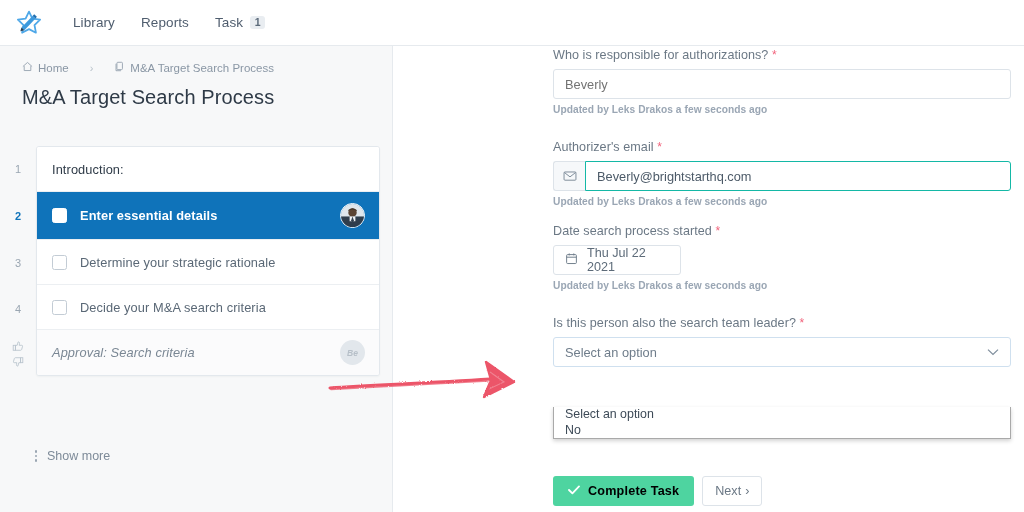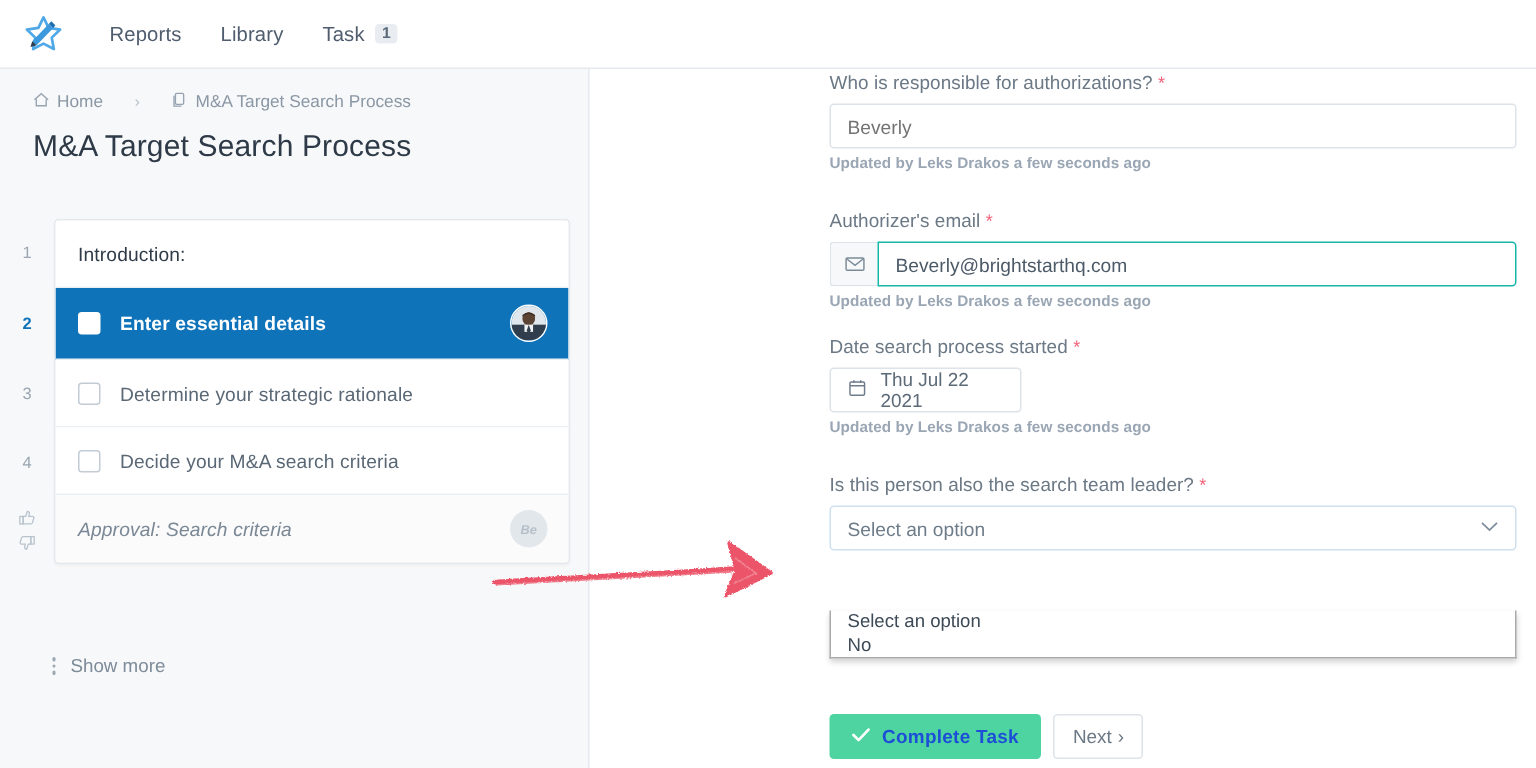--- a/index.html
+++ b/index.html
@@ -85,21 +85,21 @@
   .gnum {
     font-size:11px; color:#9aa6b2; text-align:center;
     display:flex; align-items:center; justify-content:center;
   }
   .gnum.g1 { height:46px; }
   .gnum.g2 { height:48px; color:#0f73ba; font-weight:bold; }
   .gnum.g3, .gnum.g4 { height:46px; }
   .gnum.gapp { height:46px; flex-direction:column; gap:2px; }
 
   .showmore {
-    position:absolute; left:34px; top:391px;
+    position:absolute; left:34px; top:403px;
     display:flex; align-items:center; gap:9px;
     font-size:12.5px; color:#7e8b99; cursor:pointer;
   }
   .dots { display:flex; flex-direction:column; gap:2px; align-items:center; width:4px;}
   .dots i { width:2.5px; height:2.5px; background:#9aa6b2; border-radius:50%; display:block;}
 
   
   .rightpanel {
     position:absolute; top:46px; left:394px; width:630px; height:466px;
     background:#ffffff; padding:0;
@@ -147,21 +147,21 @@
   }
   .option {
     height:15.5px; display:flex; align-items:center; padding:0 11px;
     font-size:12.4px; color:#3d4a57; cursor:pointer; line-height:15.5px;
   }
   .option.sel { background:#1e90ff; color:#ffffff; font-weight:bold; }
 
   
   .btnrow { position:absolute; left:553px; top:476px; display:flex; gap:8px; align-items:center; }
   .btn-complete {
-    background:#4ed4a0; color:#1d4ed8; font-size:12.6px; font-weight:bold;
+    background:#4ed4a0; color:#000000; font-size:12.6px; font-weight:bold;
     border:none; border-radius:3px; height:30px; padding:0 15px;
     display:flex; align-items:center; gap:8px; cursor:pointer; letter-spacing:.2px;
   }
   .btn-next {
     background:#fff; color:#6b7885; font-size:12.6px; border:1px solid #dde3e9;
     border-radius:3px; height:30px; padding:0 12px;
     display:flex; align-items:center; gap:4px; cursor:pointer;
   }
 
   
@@ -174,22 +174,22 @@
 
   <div class="topnav">
     <div class="logo">
       <svg width="28" height="28" viewBox="0 0 28 28">
         <path d="M14 2.6 L17.4 9.6 L25.1 10.7 L19.5 16.1 L20.9 23.7 L14 20.1 L7.1 23.7 L8.5 16.1 L2.9 10.7 L10.6 9.6 Z" fill="#ffffff" stroke="#4fa8e8" stroke-width="1.8" stroke-linejoin="round"></path>
         <path d="M6.5 18.5 L17.5 7.0 L20.5 9.6 L9.4 21.2 Z" fill="#3c99dd"></path>
         <path d="M6.5 18.5 L9.4 21.2 L5.3 22.3 Z" fill="#2c3e50"></path>
         <path d="M17.5 7.0 L19.2 5.2 L21.9 7.8 L20.5 9.6 Z" fill="#1f6fb2"></path>
       </svg>
     </div>
+    <div class="navlink">Library</div>
     <div class="navlink">Reports</div>
-    <div class="navlink">Library</div>
     <div class="navlink inbox">
       <span>Task</span>
       <span class="badge">1</span>
     </div>
   </div>
 
   <div class="leftpanel">
 
     <div class="breadcrumb">
       <span class="bc-item">

